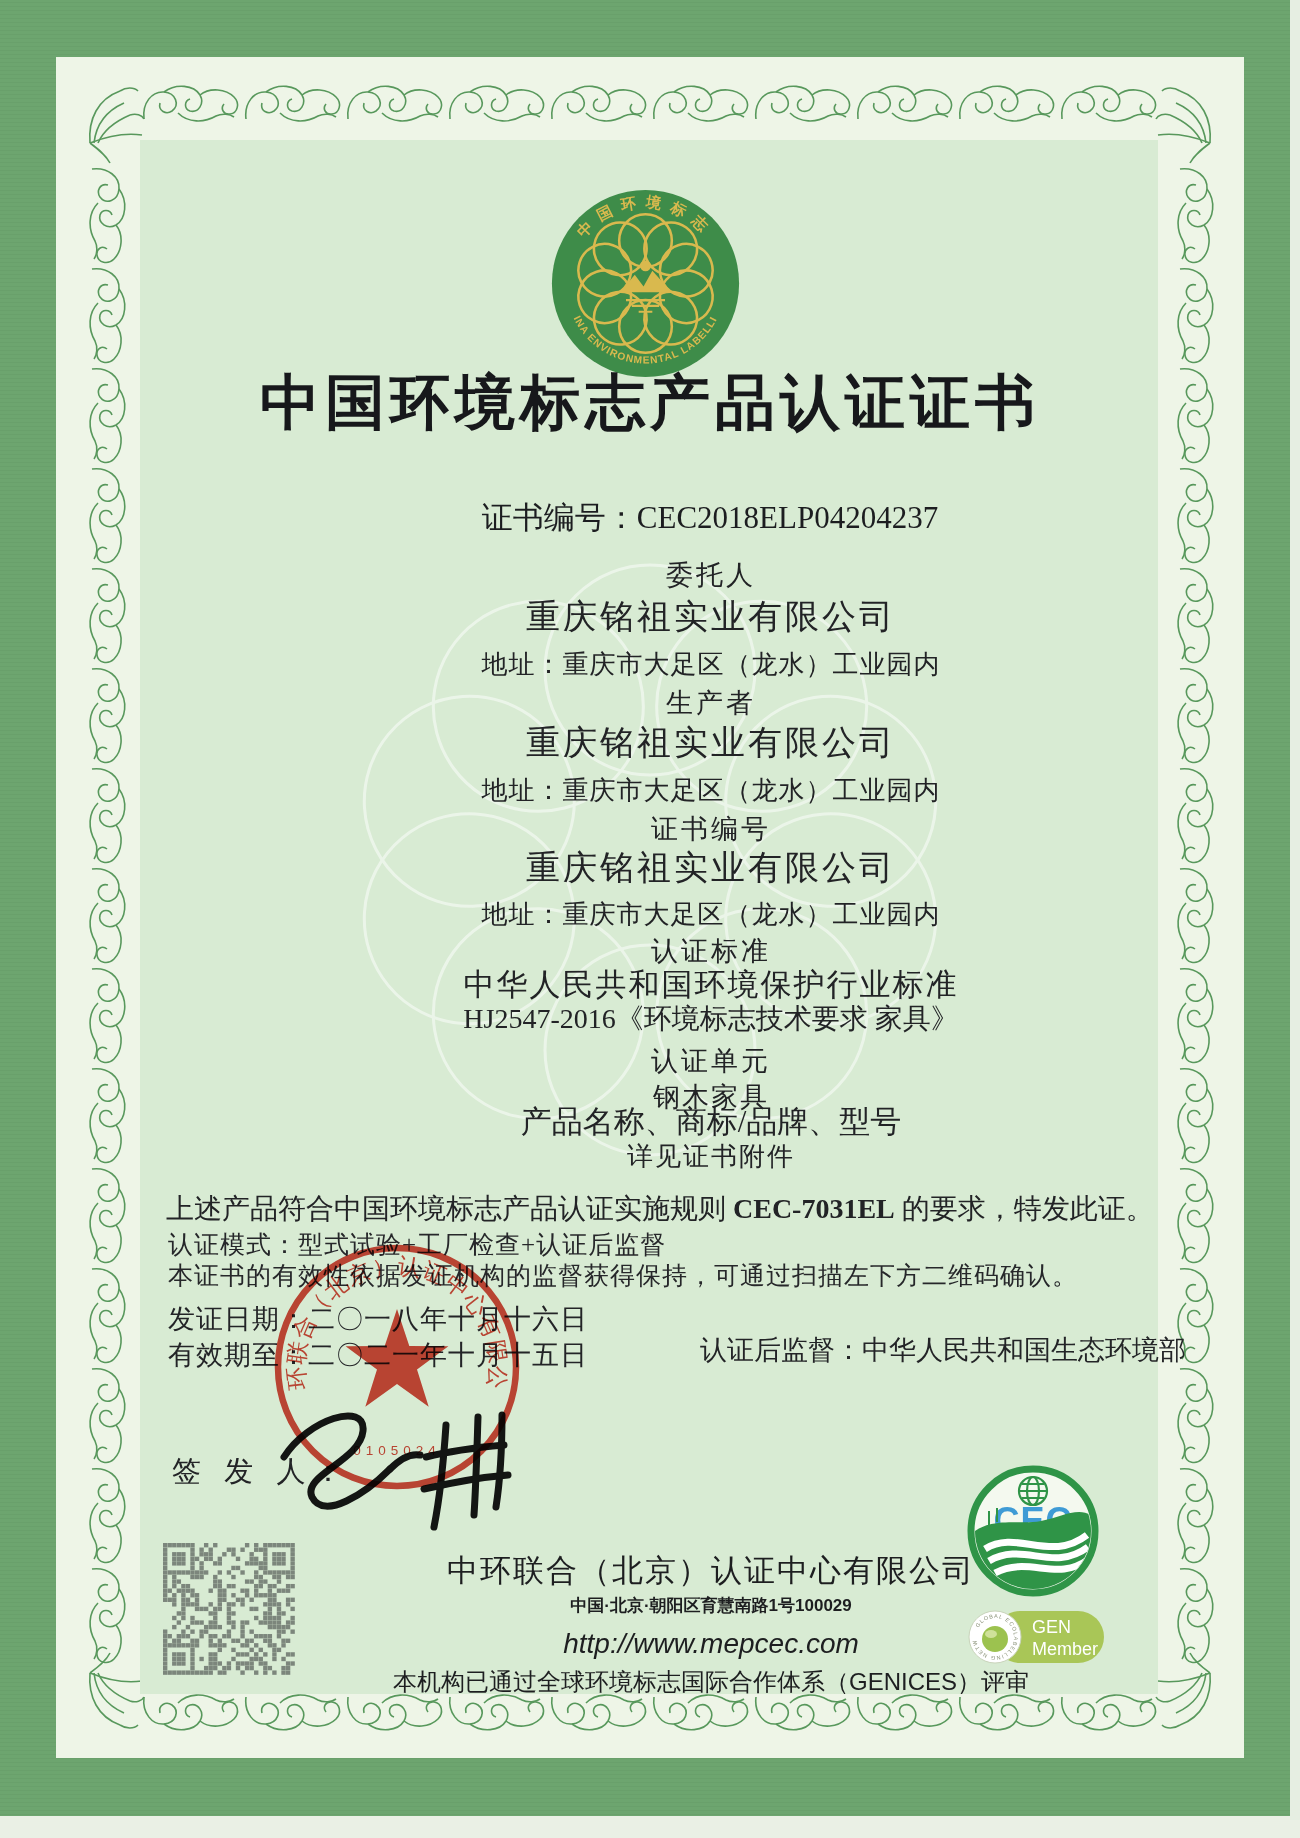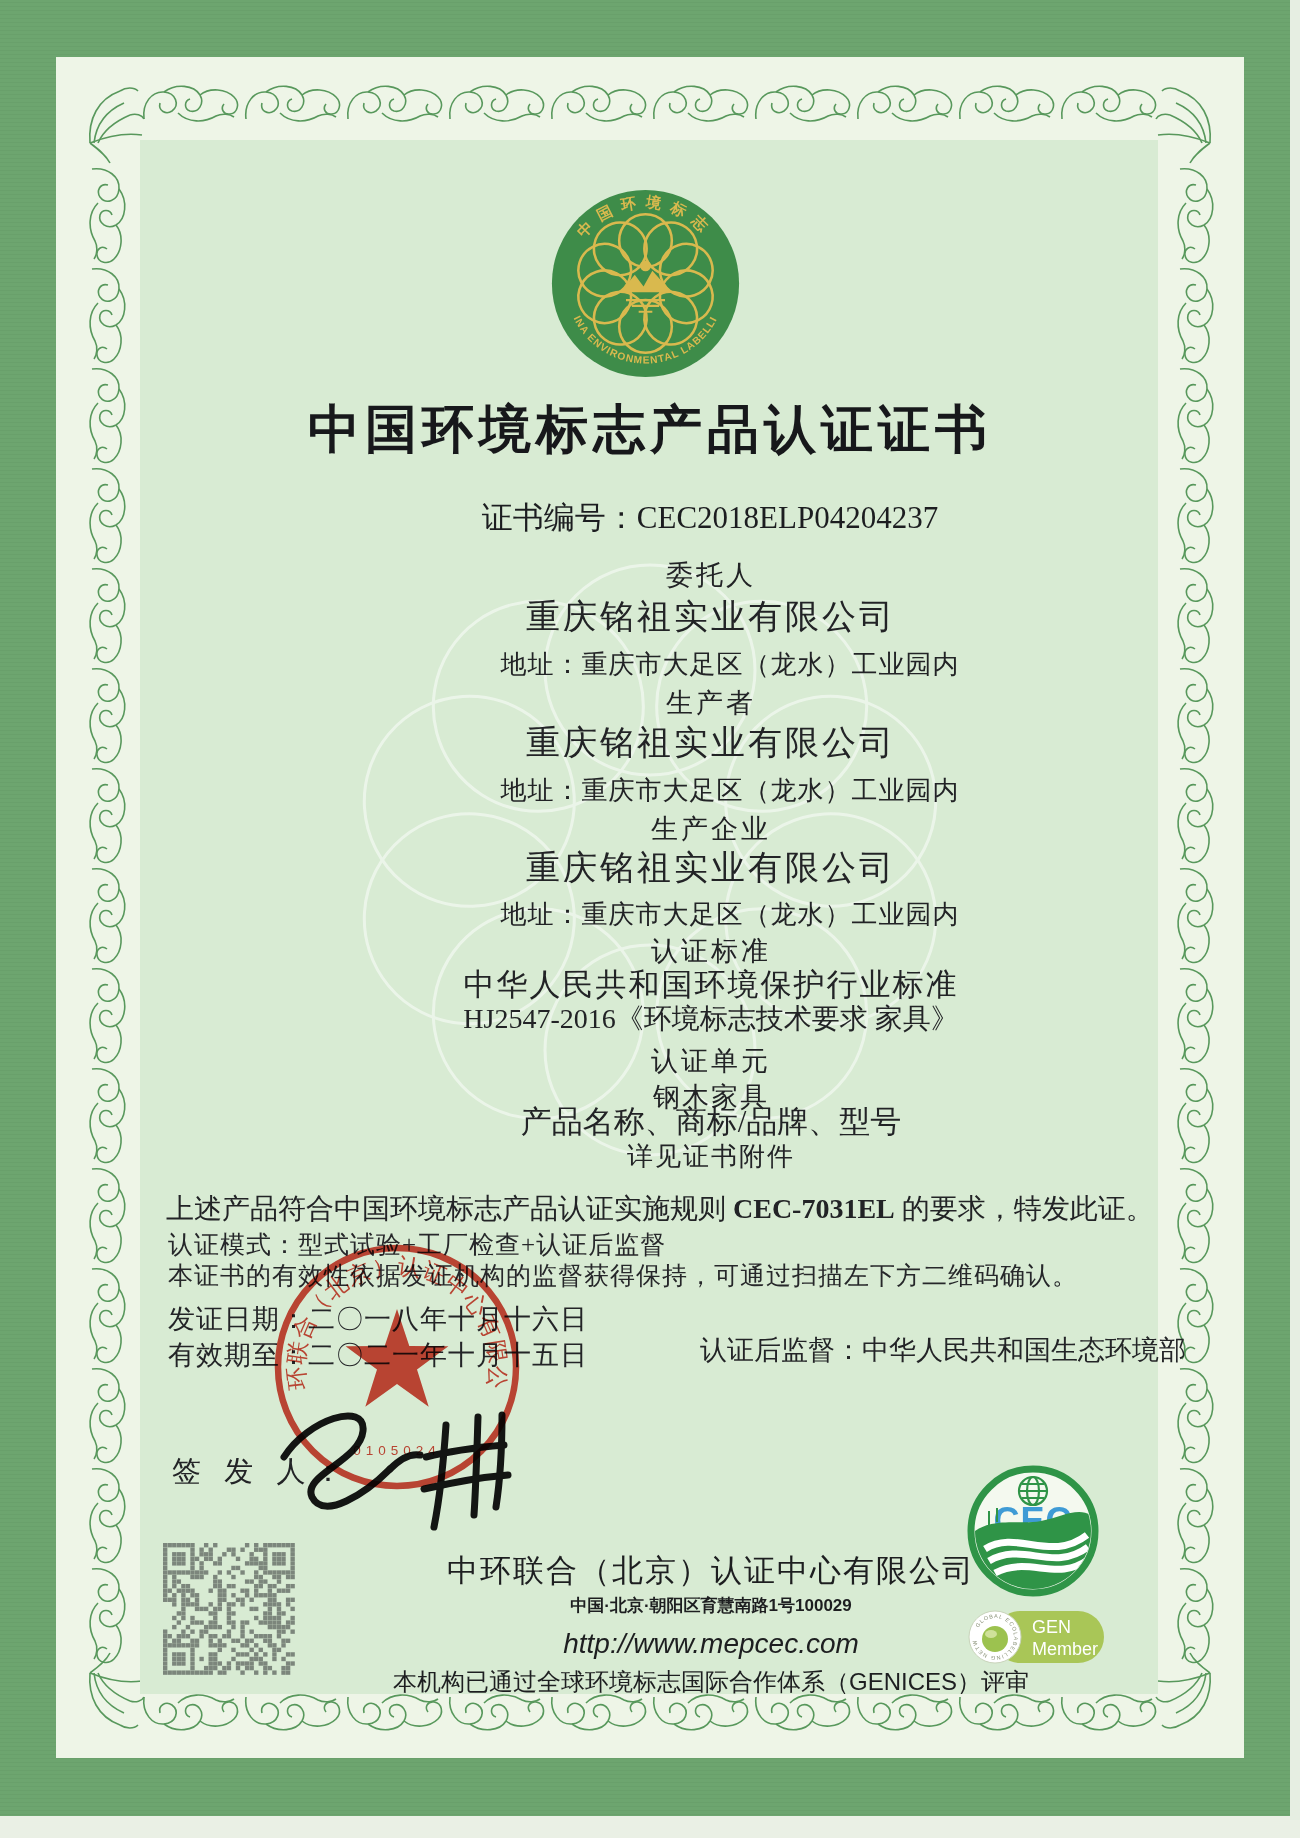--- a/index.html
+++ b/index.html
@@ -16,24 +16,24 @@
   }
   .panel{
     position:absolute;left:140px;top:140px;width:1018px;height:1554px;
     background:#d8ebd3;
   }
   .abs{position:absolute;}
   .ctr{left:140px;width:1142px;text-align:center;color:#222326;}
   .ln{line-height:1.15;}
   .sec-label{font-size:27px;letter-spacing:3px;}
   .company{font-size:34px;letter-spacing:3px;}
-  .address{font-size:26px;letter-spacing:1px;padding-left:19px;}
+  .address{font-size:26px;letter-spacing:1px;}
   .title{
     left:100px;width:1100px;text-align:center;top:363px;
-    font-size:52px;font-weight:bold;letter-spacing:5px;color:#17181b;margin-top:32px;
+    font-size:60px;font-weight:bold;letter-spacing:5px;color:#17181b;
   }
   .certno{left:290px;width:840px;text-align:center;top:497px;font-size:31px;font-weight:normal;color:#1c1d20;}
   .stmt{left:166px;width:995px;top:1190px;font-size:28px;color:#222326;}
   .small-ln{left:168px;font-size:25px;color:#26272a;letter-spacing:1px;}
   .date-ln{left:168px;font-size:27px;color:#232427;letter-spacing:1px;}
   .authority{left:700px;top:1332px;font-size:27px;color:#232427;}
   .signer{left:172px;top:1452px;font-size:29px;letter-spacing:8px;color:#232427;}
   .footer-sans{font-family:"Liberation Sans","DejaVu Sans",sans-serif;color:#1d1e20;}
   .f-company{top:1550px;font-size:31px;font-weight:500;letter-spacing:2px;}
   .f-addr{top:1594px;font-size:17px;font-weight:700;}
@@ -189,21 +189,21 @@
 </div>
 
 <div class="abs ctr ln sec-label" style="top:560px">委托人</div>
 <div class="abs ctr ln company" style="top:597px">重庆铭祖实业有限公司</div>
 <div class="abs ctr ln address" style="top:650px">地址：重庆市大足区（龙水）工业园内</div>
 
 <div class="abs ctr ln sec-label" style="top:688px">生产者</div>
 <div class="abs ctr ln company" style="top:723px">重庆铭祖实业有限公司</div>
 <div class="abs ctr ln address" style="top:776px">地址：重庆市大足区（龙水）工业园内</div>
 
-<div class="abs ctr ln sec-label" style="top:814px">生产企业</div>
+<div class="abs ctr ln sec-label" style="top:814px">证书编号</div>
 <div class="abs ctr ln company" style="top:848px">重庆铭祖实业有限公司</div>
 <div class="abs ctr ln address" style="top:900px">地址：重庆市大足区（龙水）工业园内</div>
 
 <div class="abs ctr ln sec-label" style="top:936px">认证标准</div>
 <div class="abs ctr ln" style="top:967px;font-size:31px;letter-spacing:2px">中华人民共和国环境保护行业标准</div>
 <div class="abs ctr ln" style="top:1003px;font-size:28px">HJ2547-2016《环境标志技术要求 家具》</div>
 
 <div class="abs ctr ln sec-label" style="top:1046px">认证单元</div>
 <div class="abs ctr ln" style="top:1082px;font-size:27px;letter-spacing:2px">钢木家具</div>
 

